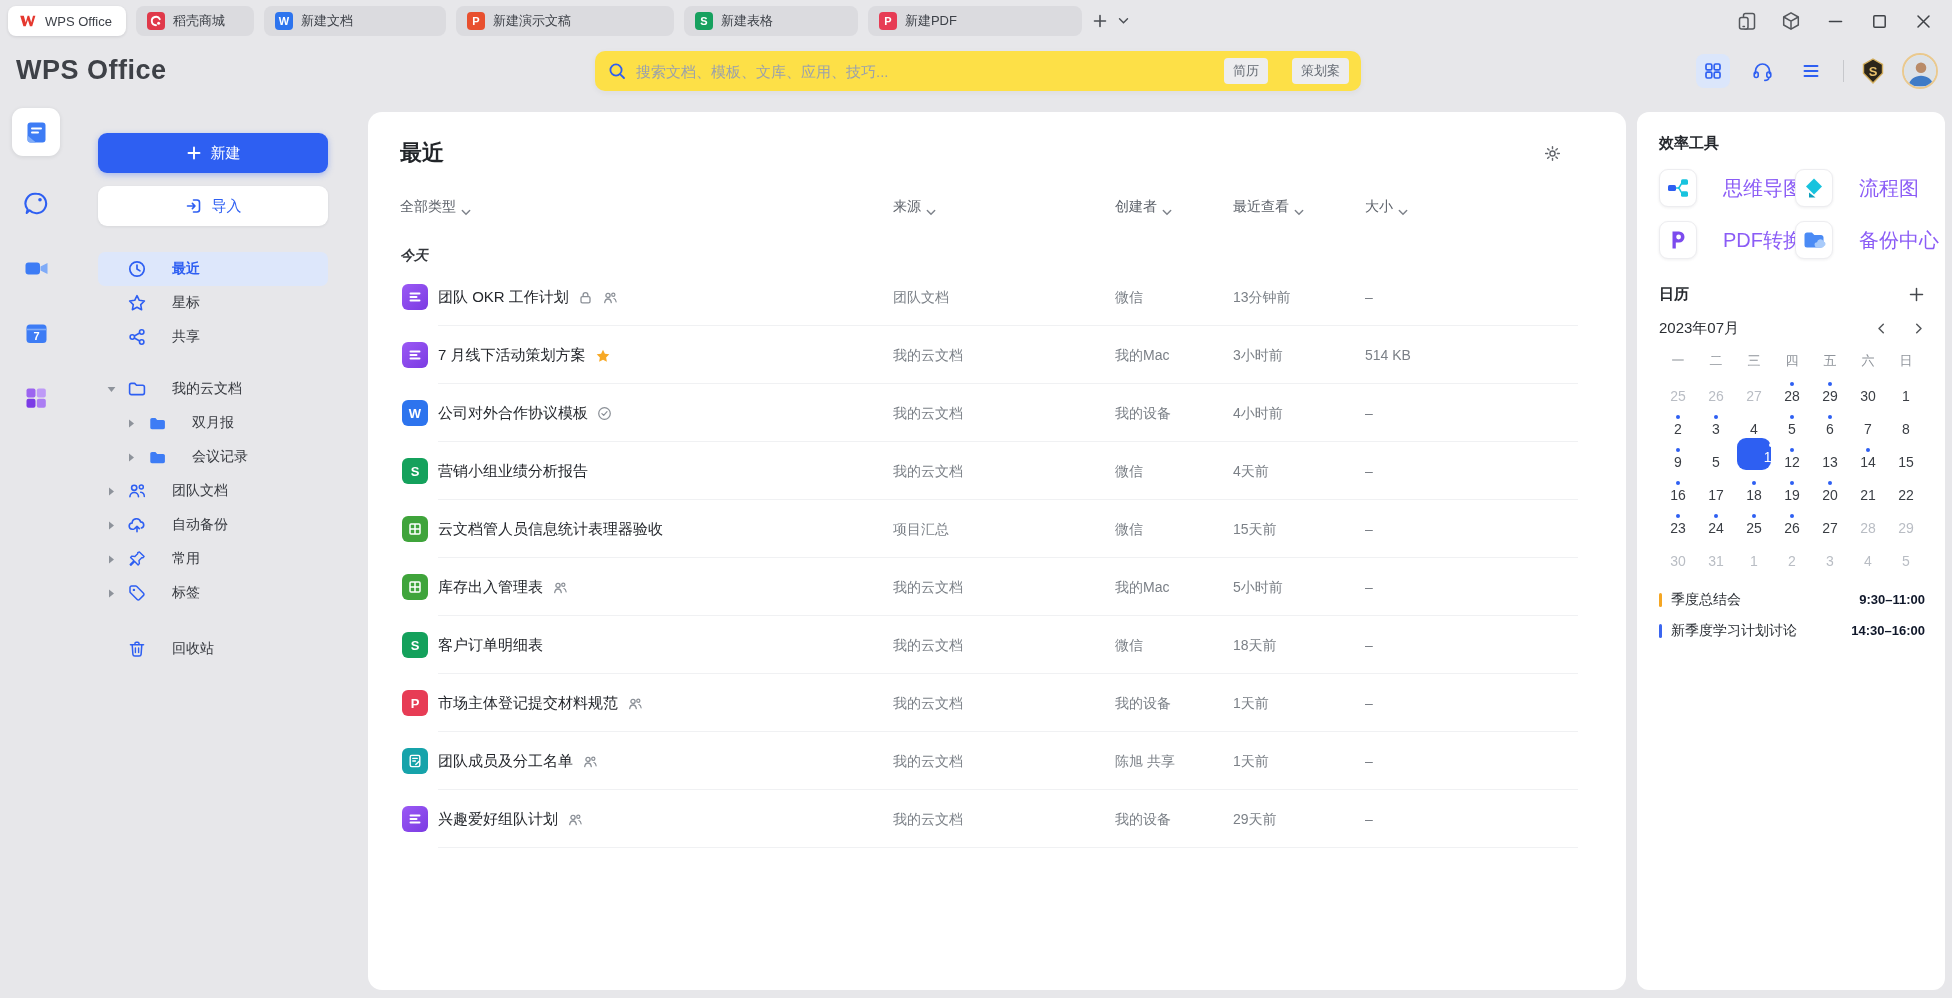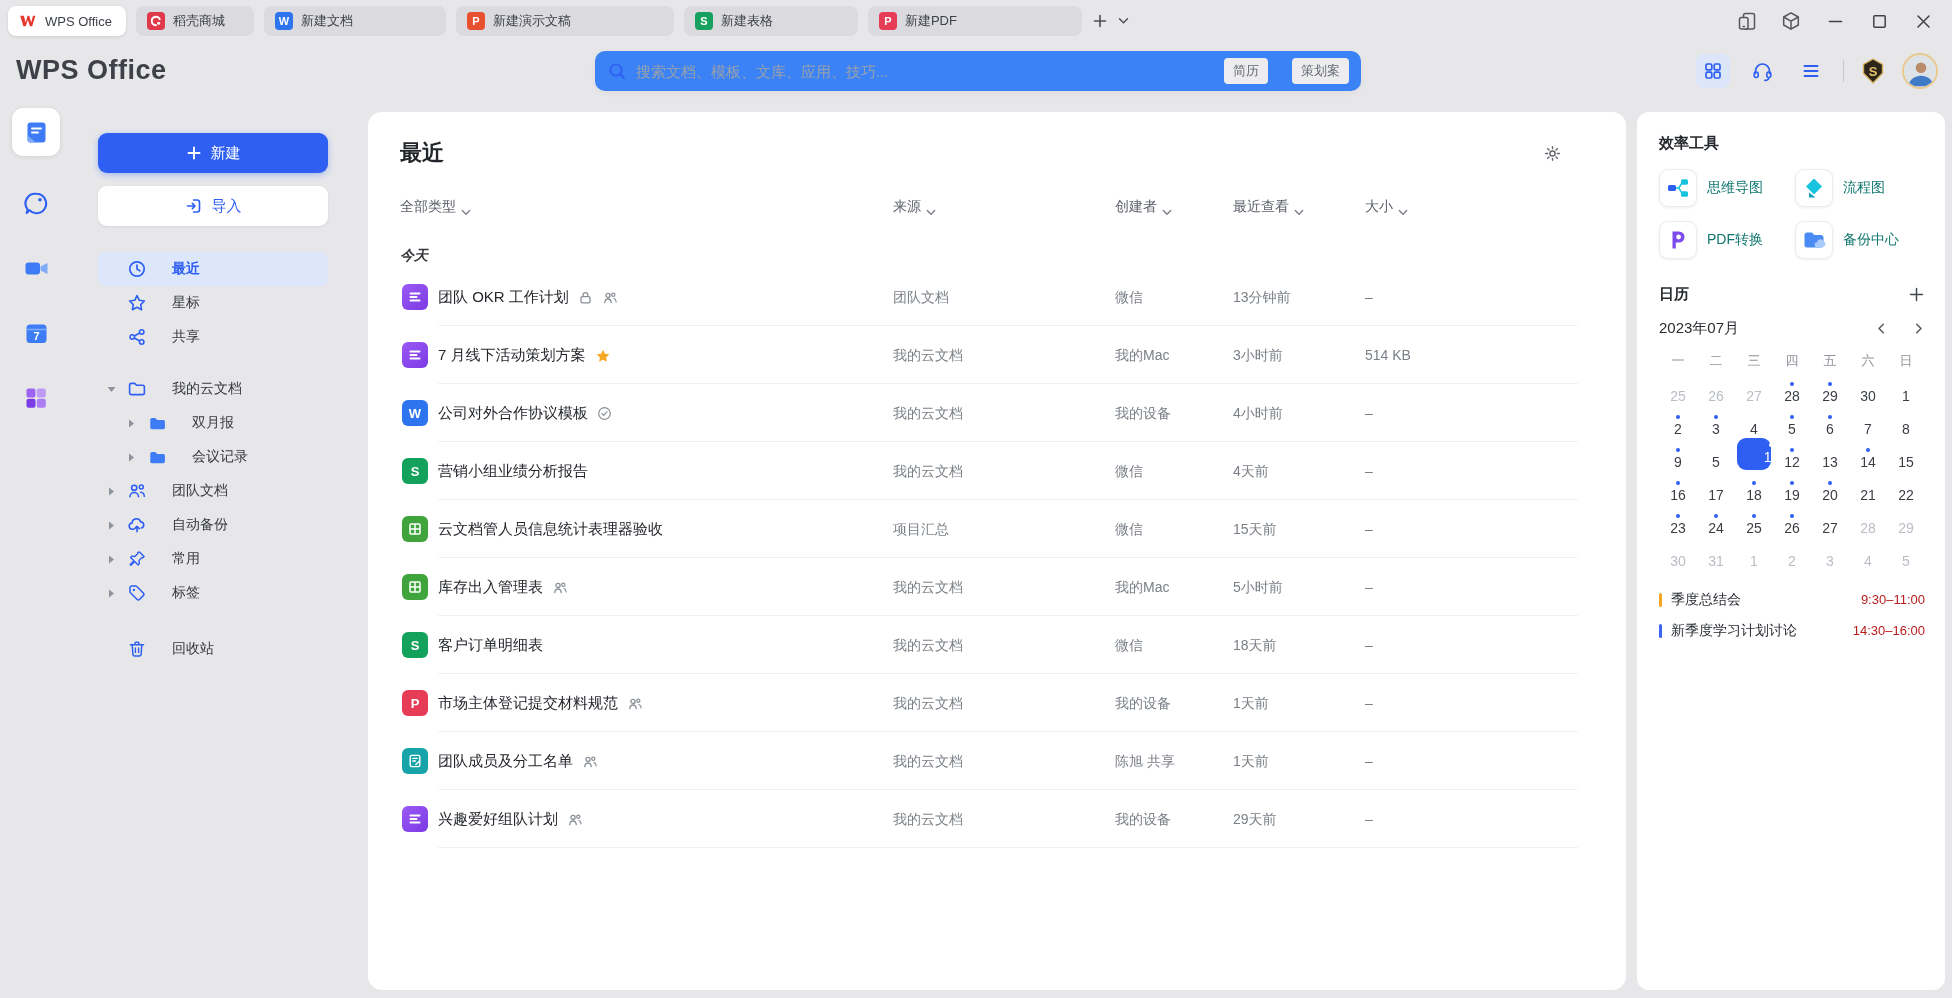--- a/index.html
+++ b/index.html
@@ -26,21 +26,21 @@
   .tab-chip { width:18px; height:18px; border-radius:4px; display:grid; place-items:center;
               color:#fff; font-size:11px; font-weight:700; flex:none; }
   .tab-plus { margin-left:10px; display:flex; align-items:center; gap:10px; }
   .controls { margin-left:auto; display:flex; align-items:center; gap:22px; }
   .ctl { width:22px; height:22px; display:grid; place-items:center; cursor:pointer; }
 
   
   .header { position:relative; height:58px; }
   .logo { position:absolute; left:16px; top:13px; font-size:27px; font-weight:700;
           letter-spacing:.5px; color:#3e4147; }
-  .searchbar { position:absolute; left:595px; top:9px; width:766px; height:40px; background:#3b82f6;
+  .searchbar { position:absolute; left:595px; top:9px; width:766px; height:40px; background:#fde047;
                border-radius:10px; display:flex; align-items:center; padding:0 12px;
                box-shadow:0 2px 6px rgba(31,35,41,.05); }
   .search-input { border:none; outline:none; flex:1; margin-left:9px; font-size:15px;
                   color:#33363c; background:transparent; font-family:inherit; }
   .search-input::placeholder { color:#9ba1ab; }
   .search-tags { display:flex; gap:24px; }
   .htag { background:#ededef; color:#656b74; font-size:13px; padding:4px 9px; border-radius:4px; cursor:pointer; }
   .hicons { position:absolute; right:14px; top:10px; display:flex; align-items:center; gap:15px; height:38px; }
   .hicon-box { width:34px; height:34px; border-radius:8px; display:grid; place-items:center; cursor:pointer; }
   .hicon-box.sel { background:#dbe6fb; }
@@ -98,21 +98,21 @@
   .m-src{left:493px;} .m-cre{left:715px;} .m-view{left:833px;} .m-size{left:965px;}
 
   
   .card-right { position:absolute; left:1637px; top:112px; width:308px; height:878px; background:#fff;
                 border-radius:12px; padding:22px 20px 0 22px; }
   .p-title { font-size:15px; font-weight:700; color:#25282d; }
   .tools { display:grid; grid-template-columns:136px 1fr; row-gap:14px; margin-top:16px; }
   .tool { display:flex; align-items:center; gap:10px; cursor:pointer; }
   .tool-box { width:38px; height:38px; border-radius:9px; background:#fff; border:1px solid #ededf0;
               box-shadow:0 1px 3px rgba(31,35,41,.07); display:grid; place-items:center; flex:none; }
-  .tool-label { font-size:14px; color:#0f766e; white-space:nowrap; }
+  .tool-label { font-size:20px; color:#8b5cf6; white-space:nowrap;margin-left:16px; }
   .cal-head { display:flex; align-items:center; margin-top:26px; }
   .cal-plus { margin-left:auto; cursor:pointer; }
   .cal-month-row { display:flex; align-items:center; margin-top:15px; font-size:15px; color:#2b2e33; }
   .nav-arrows { margin-left:auto; display:flex; gap:24px; }
   .nav-arrows .icon { cursor:pointer; }
   .weekdays { display:grid; grid-template-columns:repeat(7,1fr); margin-top:14px; font-size:13px;
               color:#8f949b; text-align:center; }
   .weekdays span { display:block; }
   .days { display:grid; grid-template-columns:repeat(7,1fr); margin-top:2px; }
   .day { height:33px; display:flex; flex-direction:column; align-items:center; justify-content:flex-end;
@@ -121,21 +121,21 @@
   .day.has .dt { background:var(--accent); }
   .day.muted { color:#b9bdc4; }
   .day .num { line-height:15px; }
   .sel-box { width:34px; height:32px; background:var(--accent); border-radius:9px; display:flex;
              flex-direction:column; align-items:center; justify-content:center; color:#fff;padding-left:34px; }
   .sel-box .dt { background:#fff !important; }
   .events { margin-top:14px; }
   .event { display:flex; align-items:center; height:31px; cursor:pointer; }
   .ebar { width:3px; height:14px; border-radius:2px; flex:none; }
   .etitle { margin-left:9px; font-size:14px; color:#2b2f35; }
-  .etime { margin-left:auto; font-size:13px; color:#b91c1c; }
+  .etime { margin-left:auto; font-size:13px; color:#0f172a;font-weight:bold; }
 </style>
 </head>
 <body>
 
 <div class="titlebar">
   <div class="tabs">
       <div class="tab active">
         <span class="icon">
           <svg width="18" height="18" viewBox="0 0 18 18">
             <path d="M1.2 3.8l3.2 10.4h2.3L8.9 8l2 6.2h2.3l3.2-10.4h-2.4l-1.8 6.6-2-6.6H8.6L6.7 10.4 4.8 3.8z" fill="#E5382F"></path>

